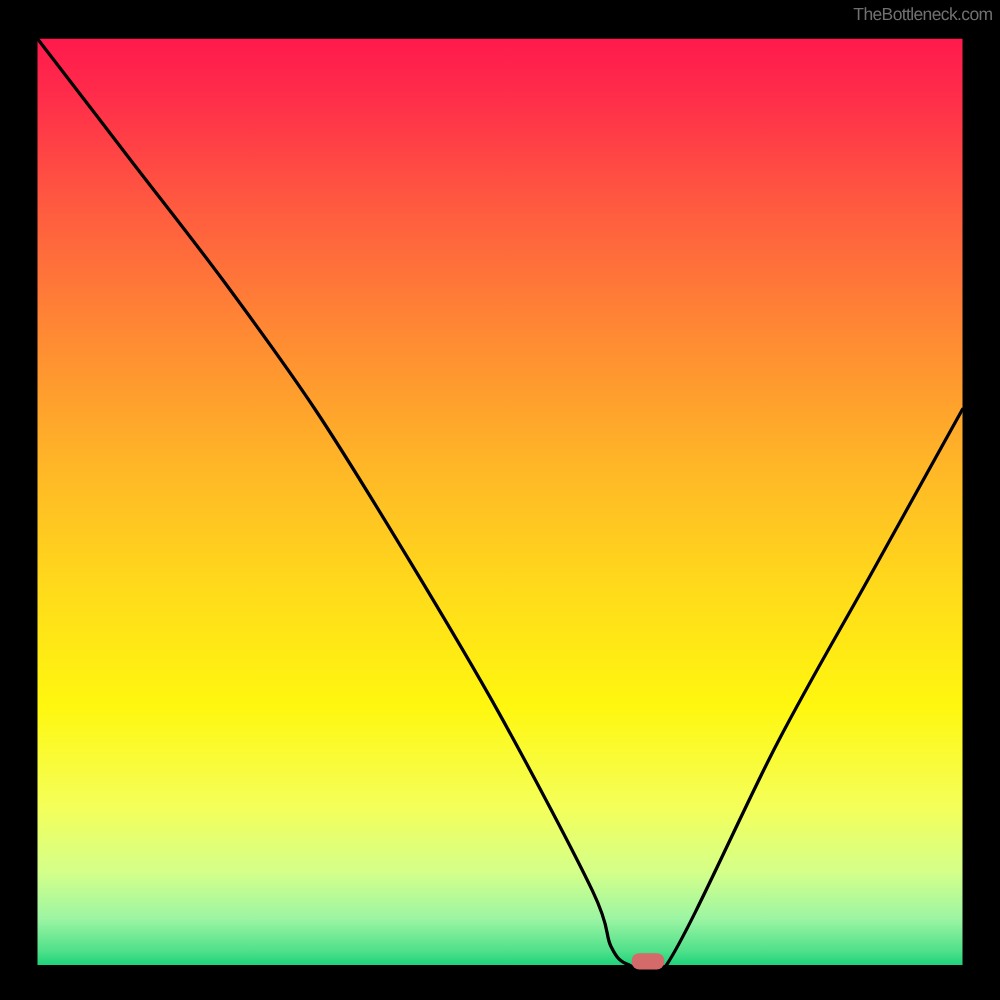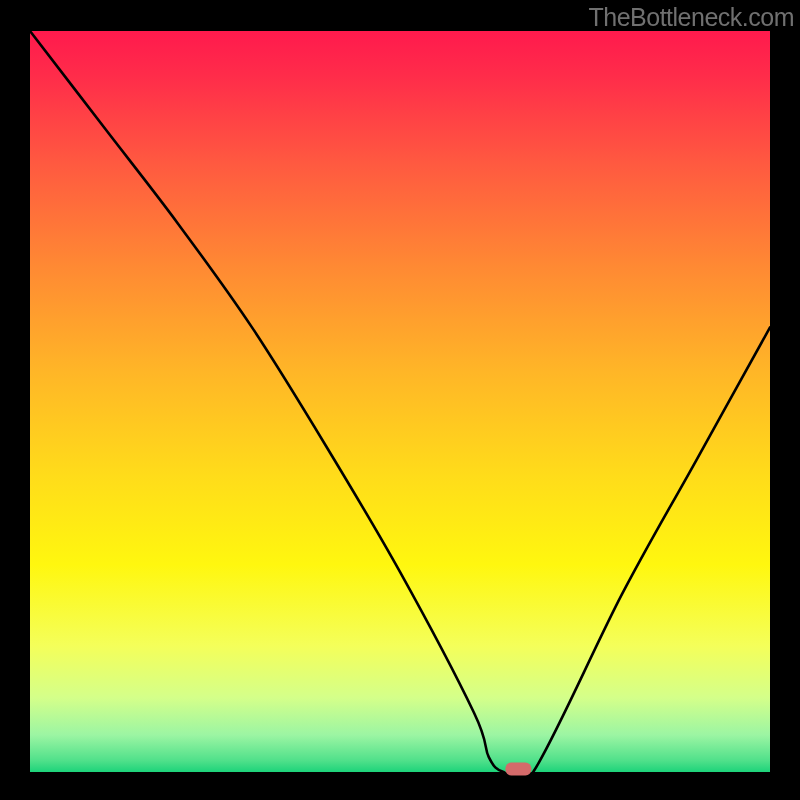--- a/index.html
+++ b/index.html
@@ -14,21 +14,21 @@
   .wrapper {
     position: relative;
     width: 800px;
     height: 800px;
   }
   .attribution {
     position: absolute;
     top: 3px;
     right: 6px;
     color: #707070;
-    font-size: 25px;
+    font-size: 14px;
     font-weight: 500;
     letter-spacing: -0.5px;
   }
   svg {
     display: block;
   }
 </style>
 </head>
 <body>
 

